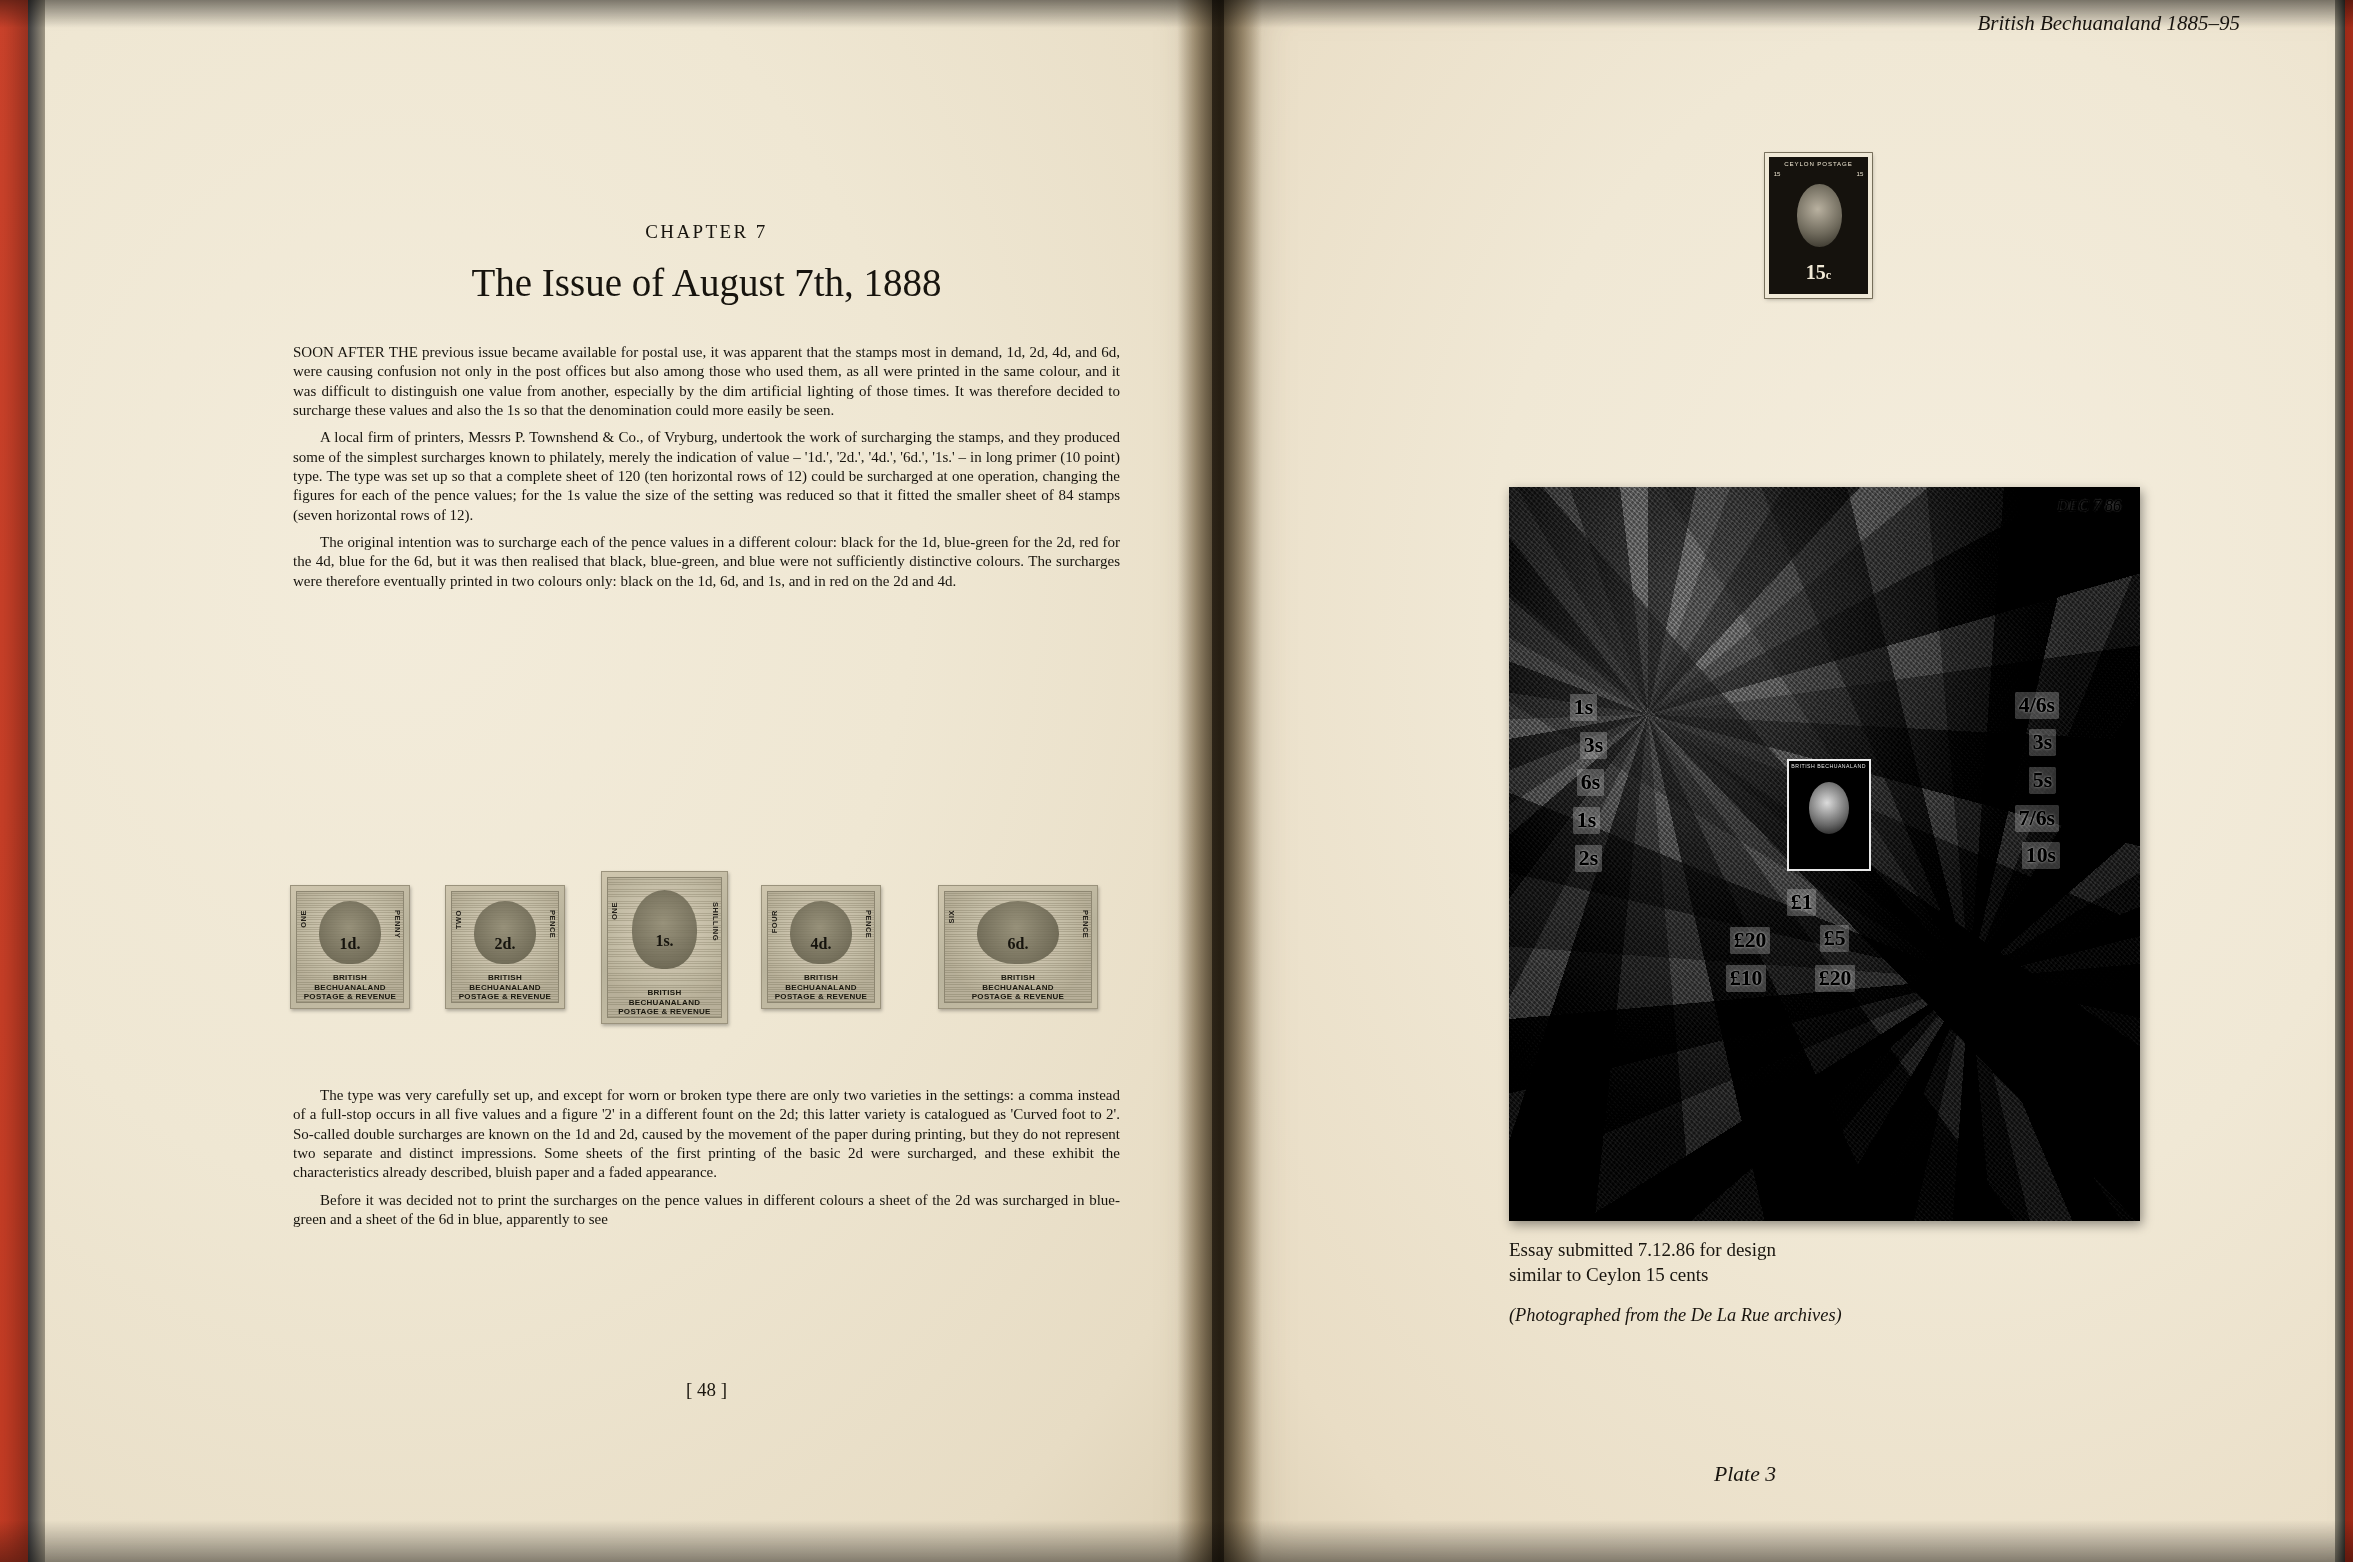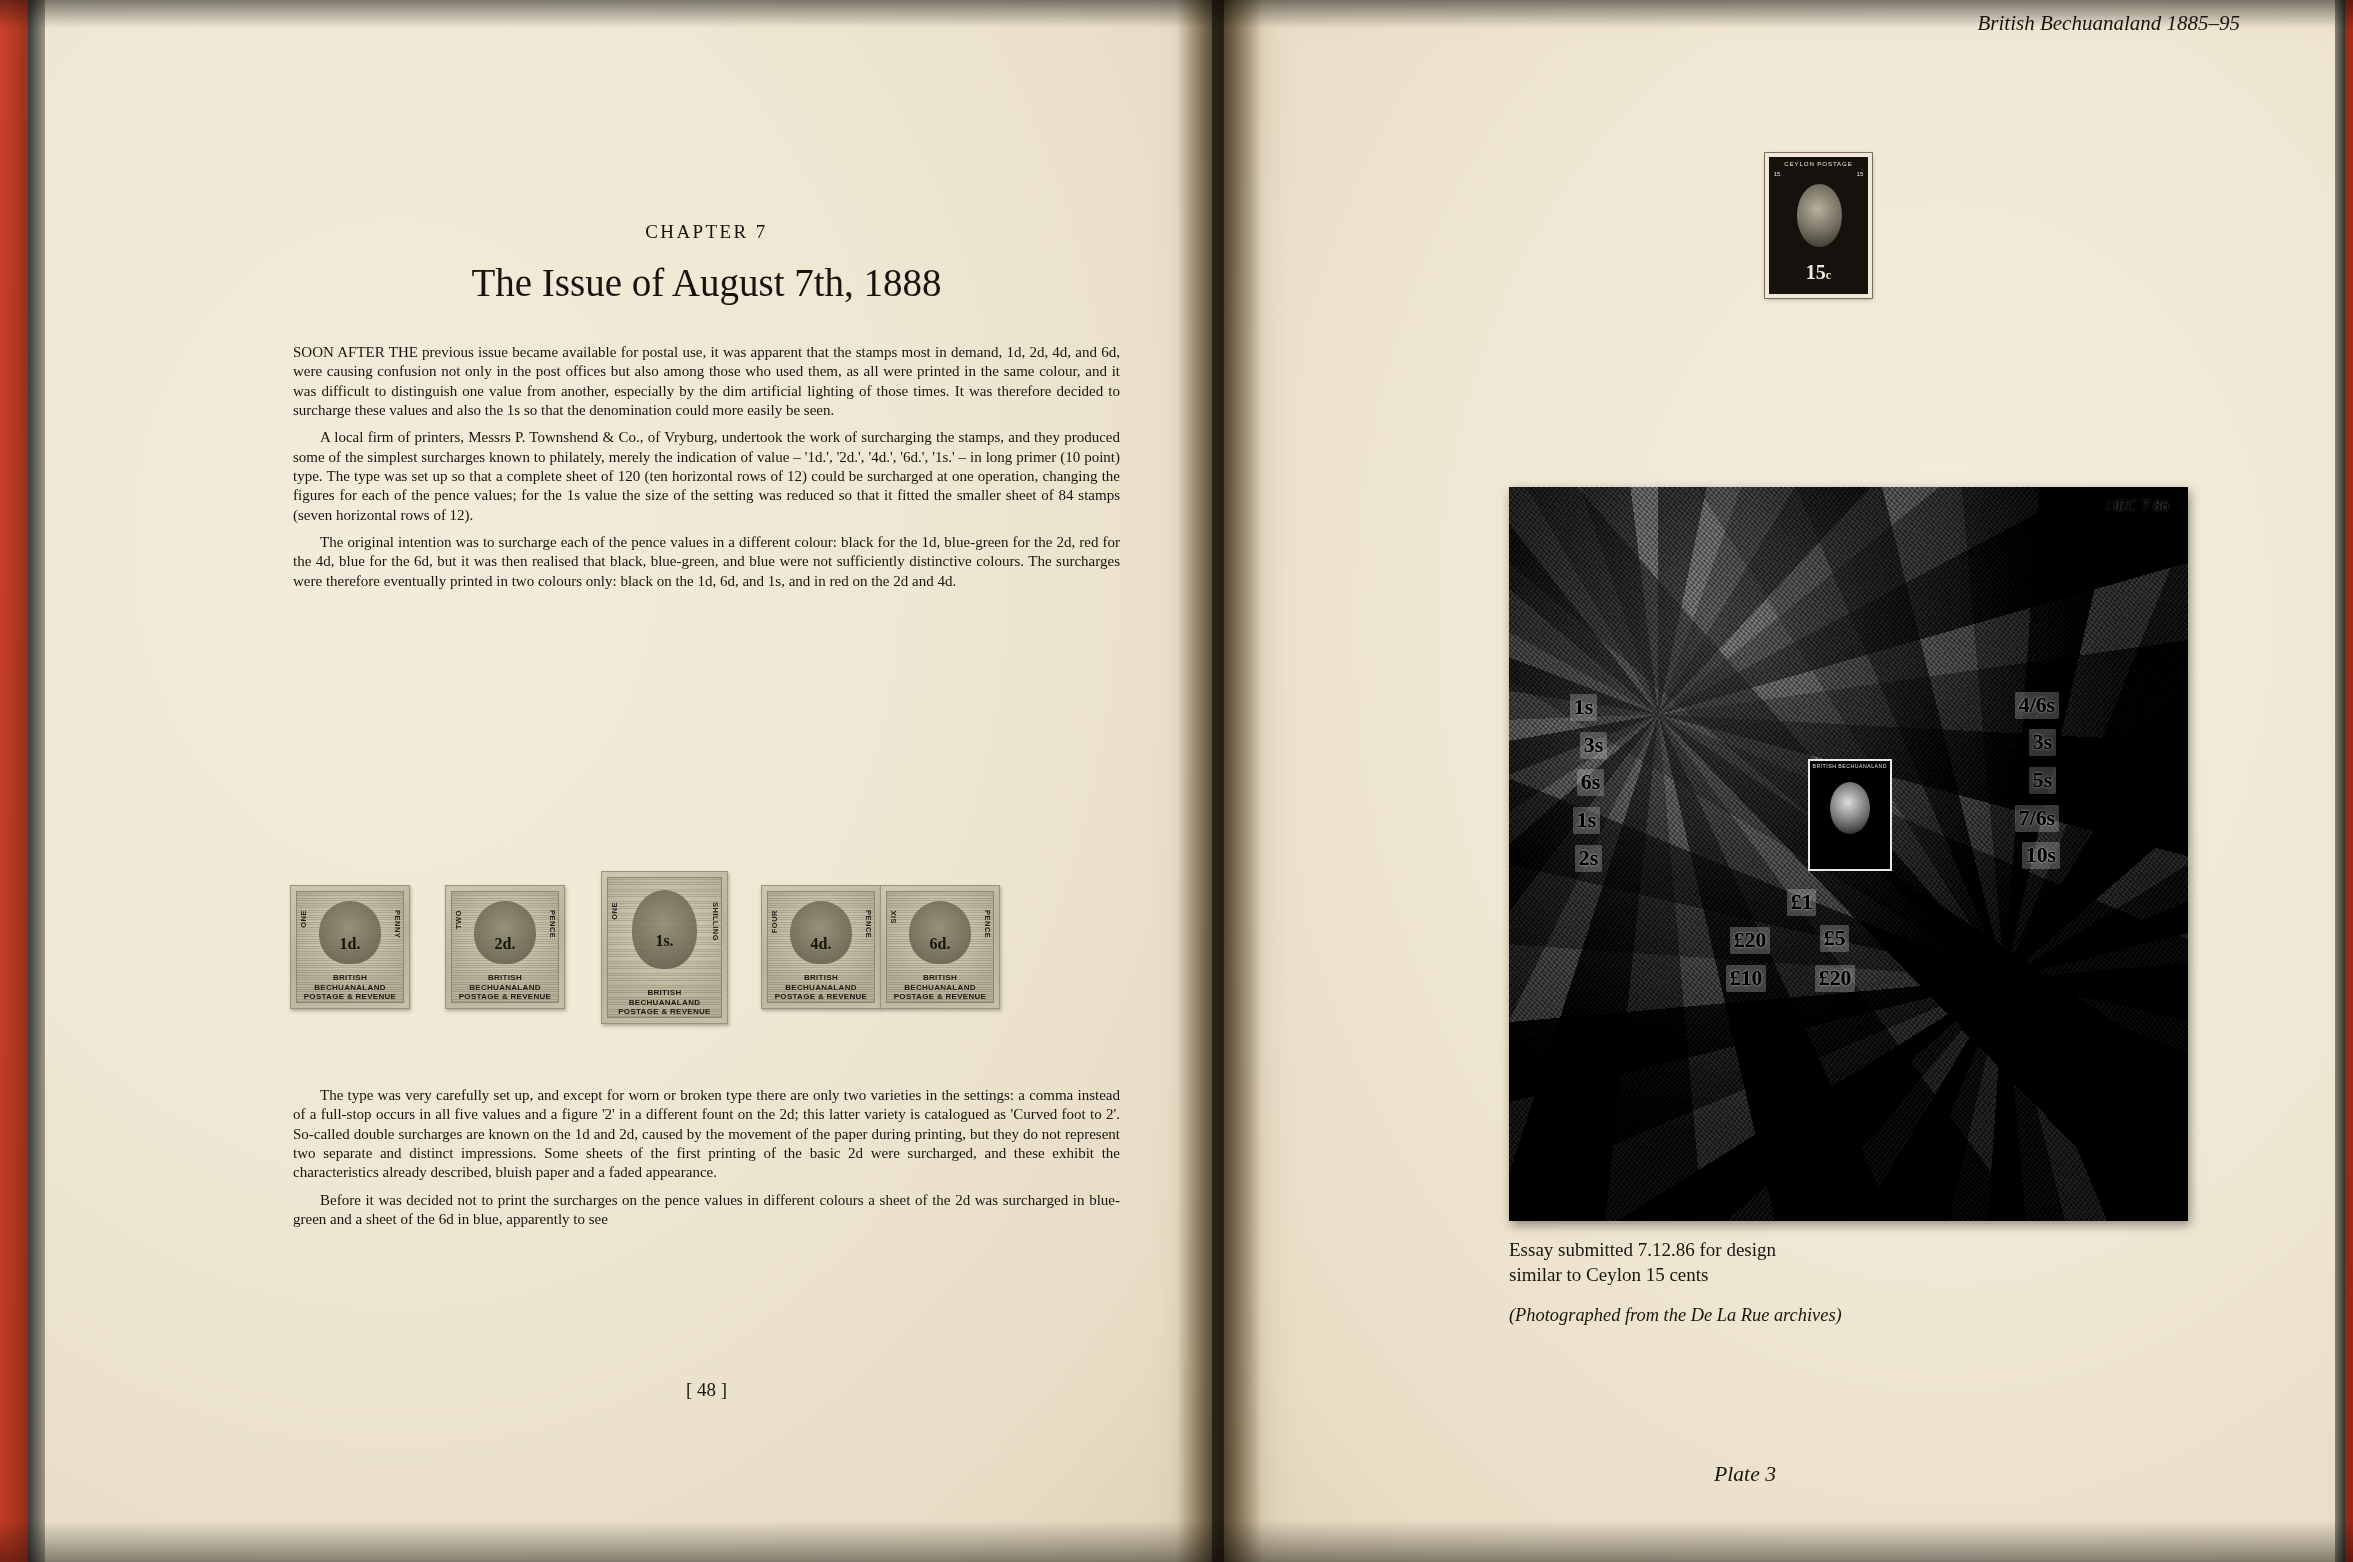--- a/index.html
+++ b/index.html
@@ -382,21 +382,21 @@
 
       <div class="stamp" style="left:471px; top:14px; width:118px; height:122px;">
         <div class="inner"></div>
         <div class="portrait"></div>
         <div class="side-left">FOUR</div>
         <div class="side-right">PENCE</div>
         <div class="surcharge">4d.</div>
         <div class="country">BRITISH<br>BECHUANALAND<br>POSTAGE &amp; REVENUE</div>
       </div>
 
-      <div class="stamp" style="left:590px; top:14px; width:118px; height:122px;">
+      <div class="stamp" style="left:648px; top:14px; width:118px; height:122px;padding-left:40px;">
         <div class="inner"></div>
         <div class="portrait"></div>
         <div class="side-left">SIX</div>
         <div class="side-right">PENCE</div>
         <div class="surcharge">6d.</div>
         <div class="country">BRITISH<br>BECHUANALAND<br>POSTAGE &amp; REVENUE</div>
       </div>
     </div>
 
     <div class="lp-content" style="top:1078px;">
@@ -411,21 +411,21 @@
     <div class="running-head" style="left:282px; top:11px; width:734px;">British Bechuanaland 1885–95</div>
 
     <div class="ceylon-stamp" style="left:541px; top:153px;">
       <div class="cs-top">CEYLON POSTAGE</div>
       <div class="cs-corner" style="left:4.7px; top:13px;">15</div>
       <div class="cs-corner" style="right:4.7px; top:13px;">15</div>
       <div class="cs-head"></div>
       <div class="cs-val"><span>15</span><span style="font-size:12.2px">c</span></div>
     </div>
 
-    <div class="essay" style="left:285px; top:487px;padding-left:48px;">
+    <div class="essay" style="left:285px; top:487px;">
       <div class="essay-date">DEC 7 86</div>
 
       <div class="essay-stamp">
         <div class="es-label">BRITISH BECHUANALAND</div>
         <div class="es-head"></div>
       </div>
 
       <div class="essay-val" style="left:61px;  top:207px;">1s</div>
       <div class="essay-val" style="left:71px;  top:245px;">3s</div>
       <div class="essay-val" style="left:68px;  top:282px;">6s</div>

